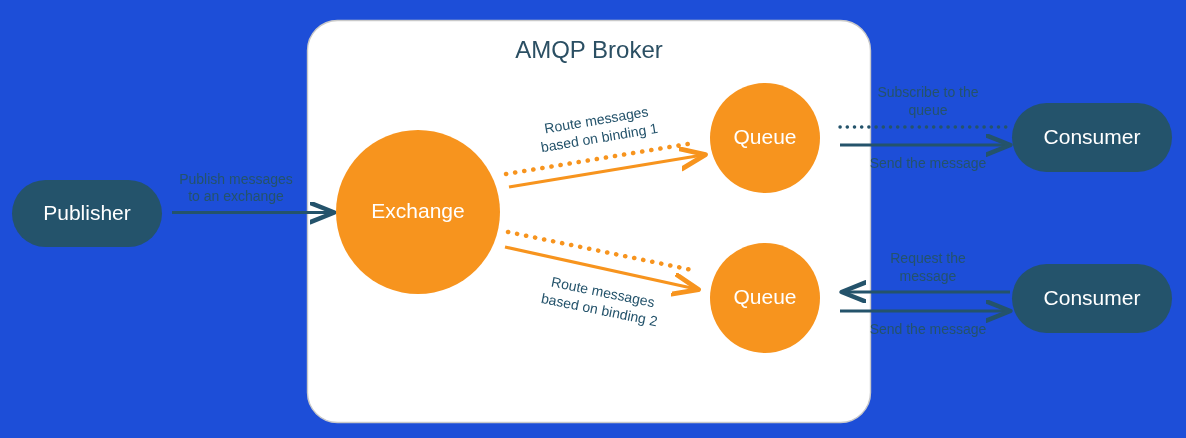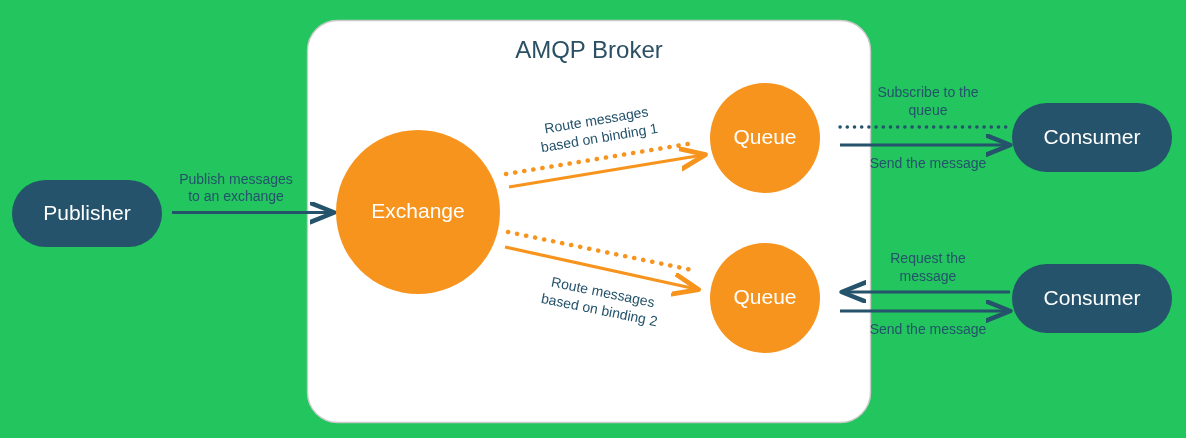--- a/index.html
+++ b/index.html
@@ -7,21 +7,21 @@
     padding: 0;
     background: #ffffff;
   }
   body {
     font-family: "Liberation Sans", sans-serif;
   }
   #canvas {
     position: relative;
     width: 1186px;
     height: 438px;
-    background: #22c55e;
+    background: #1d4ed8;
     overflow: hidden;
   }
   #diagram-svg {
     position: absolute;
     left: 0;
     top: 0;
     width: 1186px;
     height: 438px;
   }
   .node-label {

